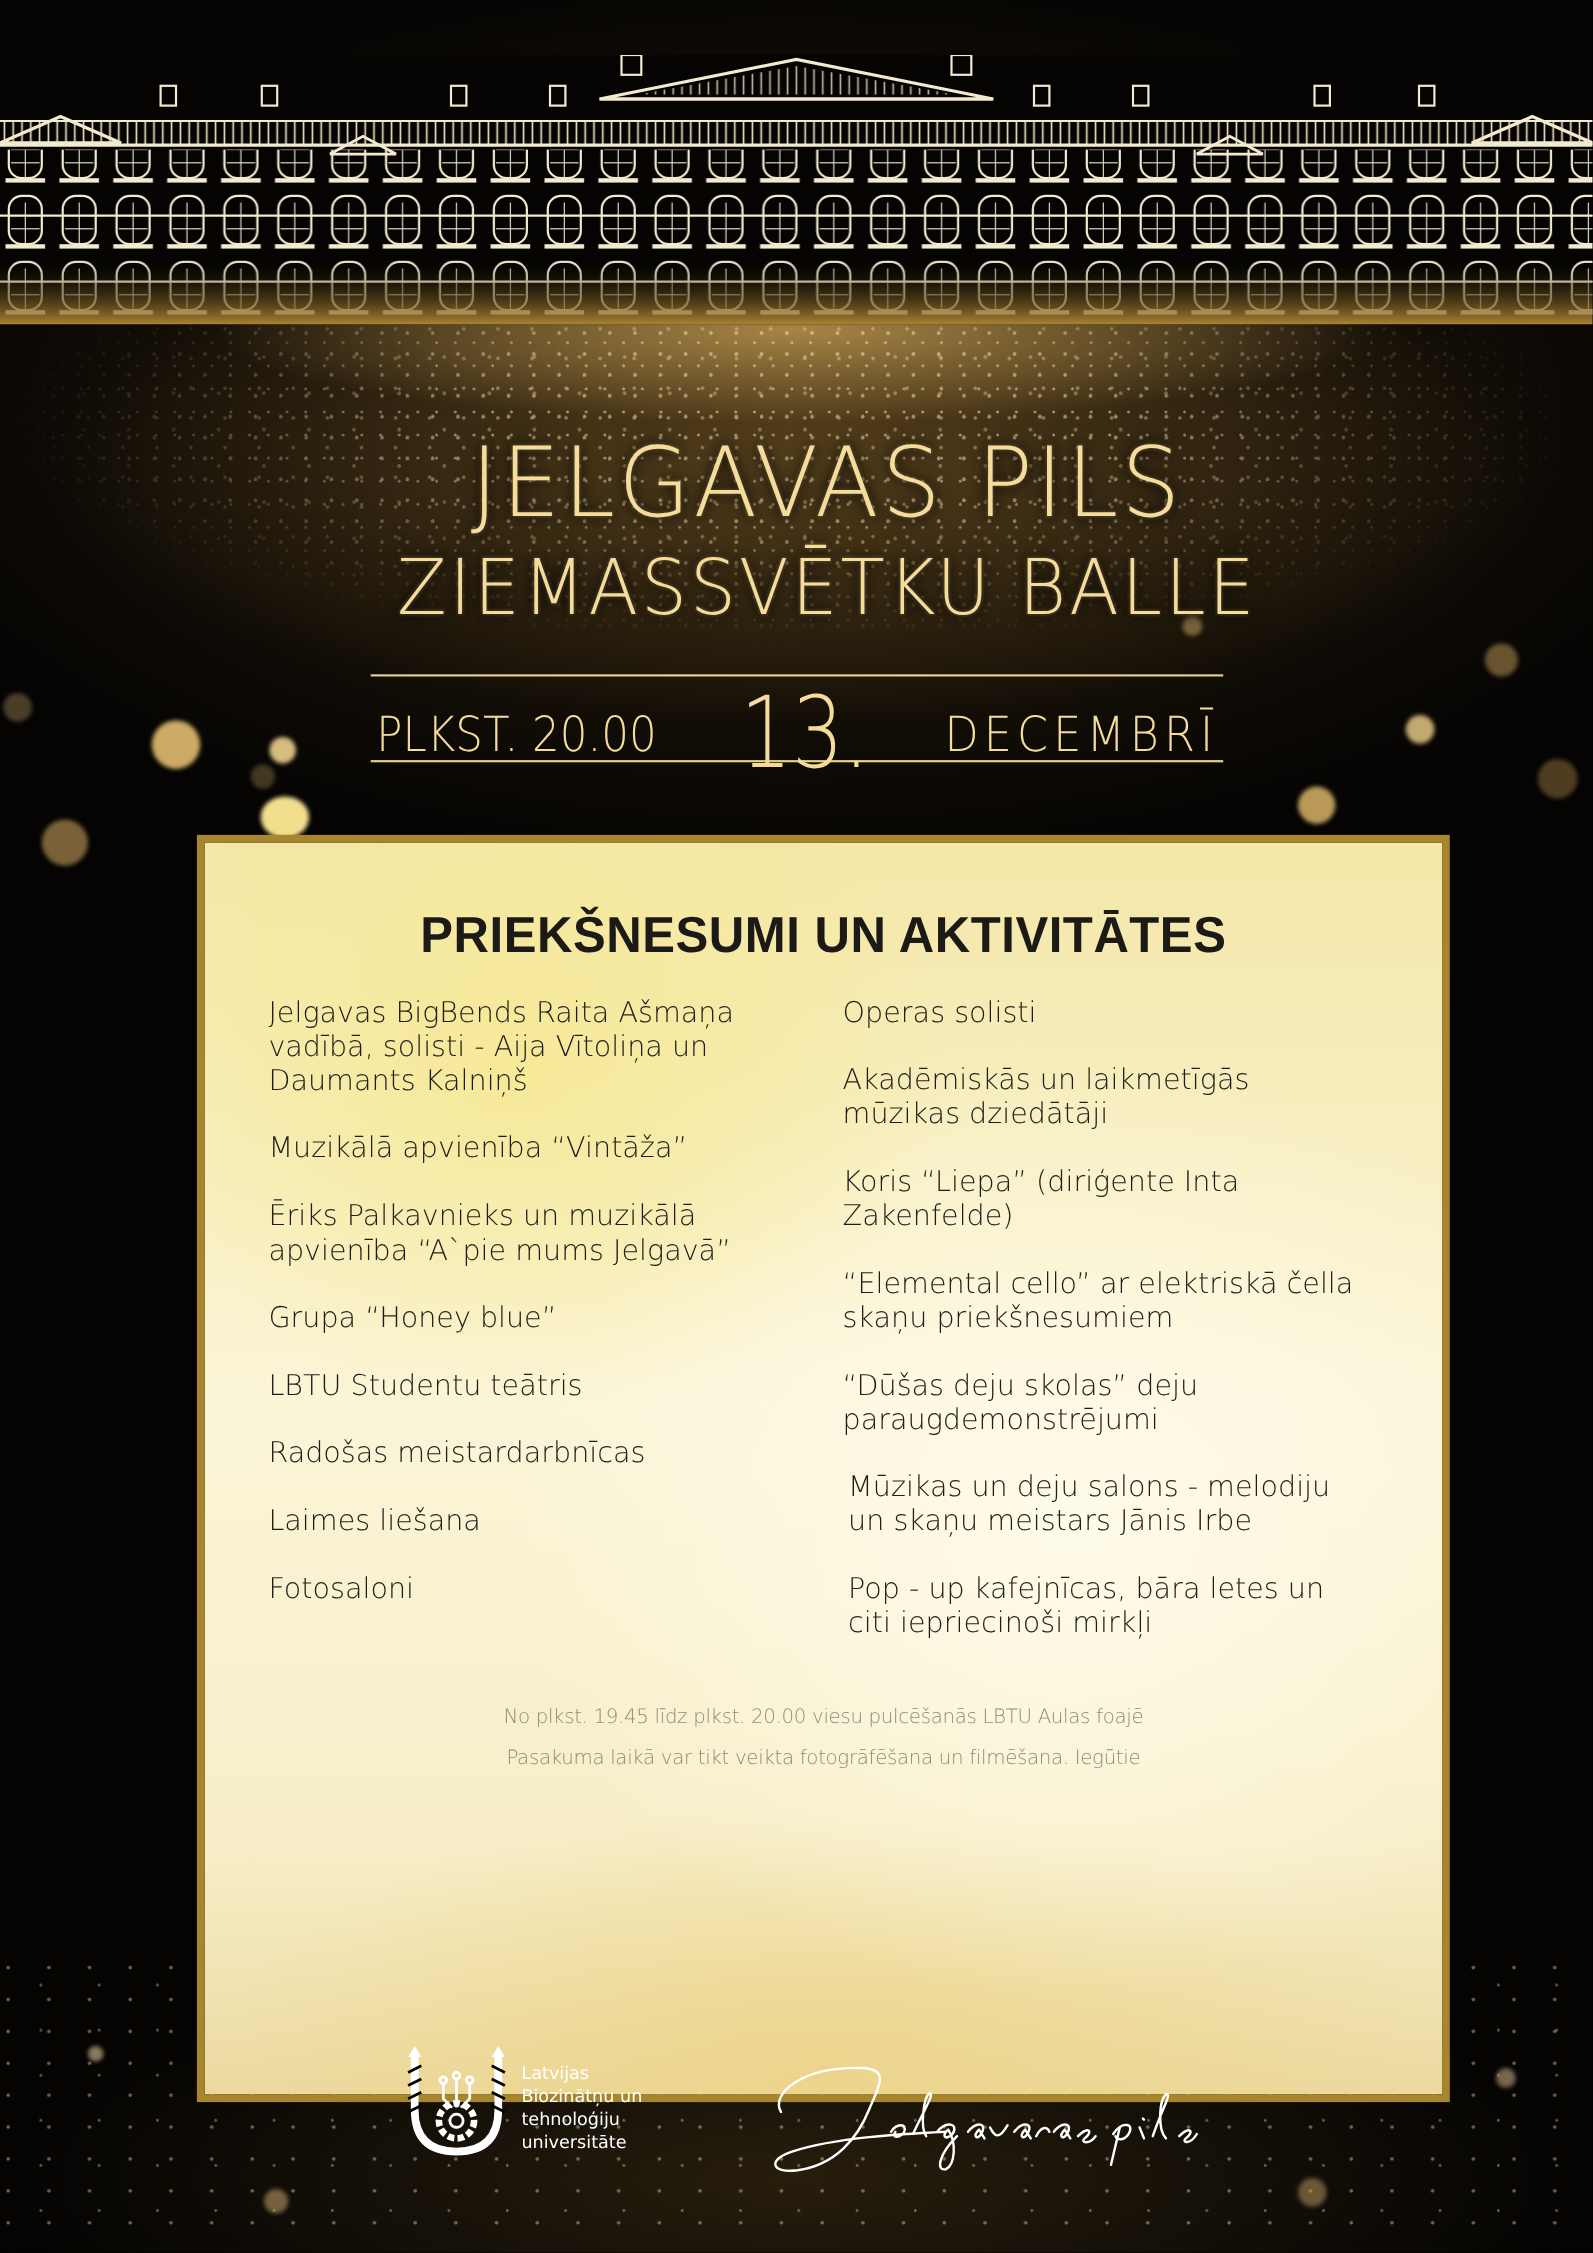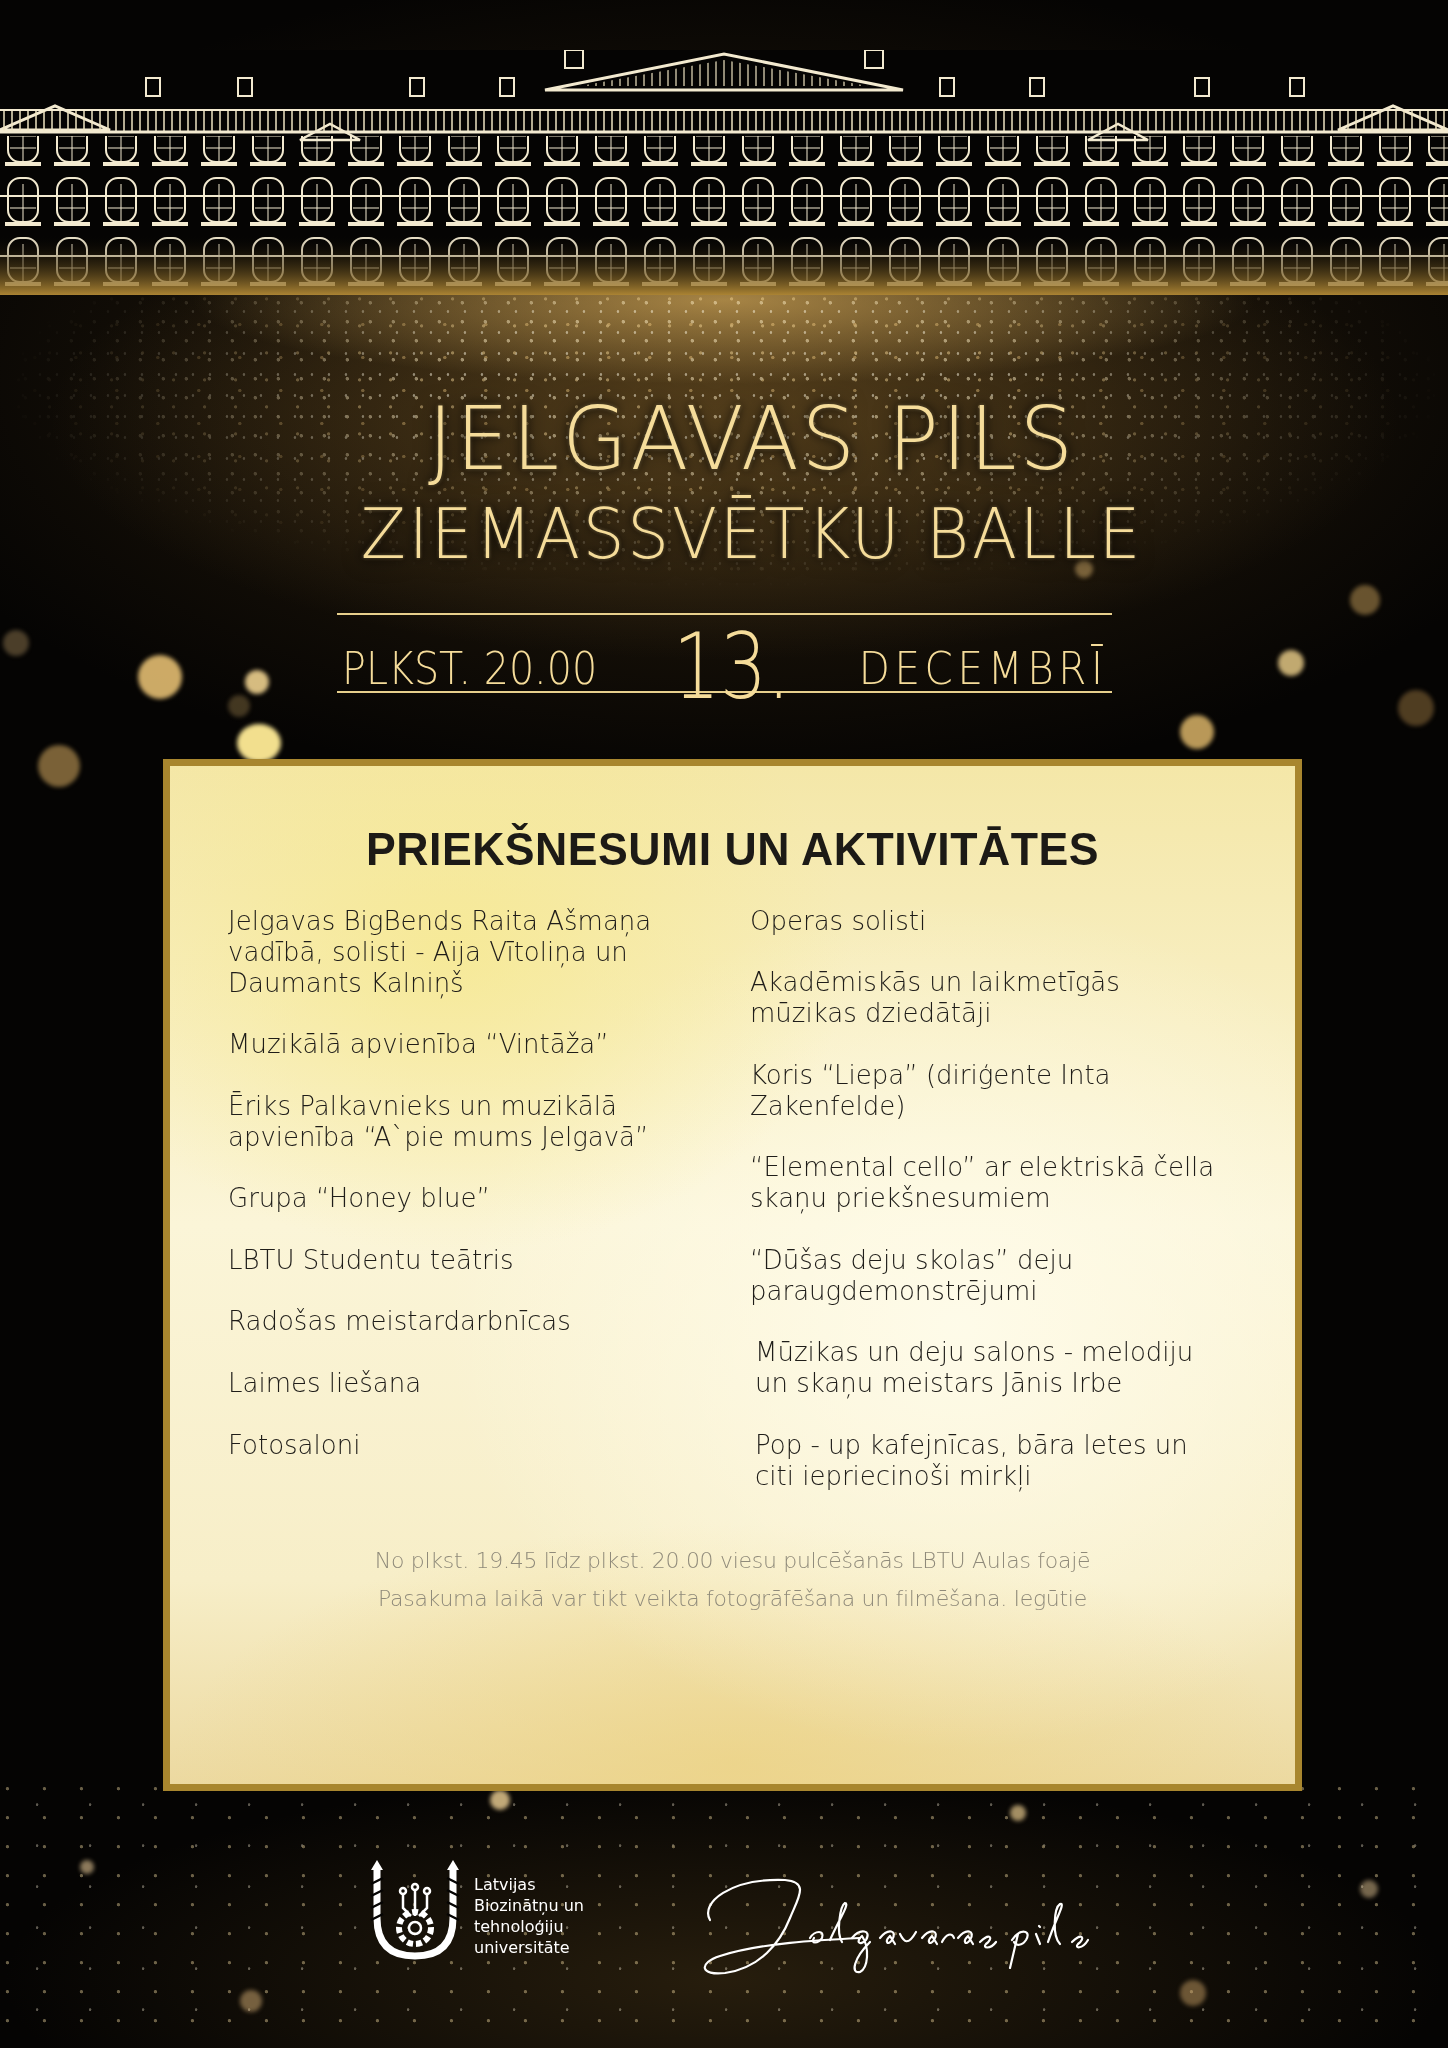--- a/index.html
+++ b/index.html
@@ -85,21 +85,21 @@
       transform: scaleX(0.82); transform-origin: left center; line-height: 1.15;
     }
     .date-month {
       position: absolute; right: 4px; top: 28px;
       color: #f5dc9a; font-family: "DejaVu Sans", sans-serif; font-size: 44px; font-weight: 300;
       letter-spacing: 5px; transform: scaleX(0.92); transform-origin: right center;
     }
 
     
     .panel {
-      position: absolute; left: 163px; top: 759px; width: 1139px; height: 1032px;
+      position: absolute; left: 179px; top: 759px; width: 1139px; height: 1152px;
       box-sizing: border-box;
       border: 7px solid #a8862e;
       background:
         radial-gradient(ellipse 500px 380px at 25% 18%, rgba(246,232,140,0.75), rgba(246,232,140,0) 80%),
         radial-gradient(ellipse 600px 500px at 70% 55%, rgba(255,252,235,0.9), rgba(255,252,235,0) 85%),
         radial-gradient(ellipse 700px 300px at 50% 98%, rgba(236,210,130,0.7), rgba(236,210,130,0) 80%),
         linear-gradient(180deg, #f4e7a8 0%, #fbf5d8 45%, #f7eec8 80%, #ecd9a0 100%);
     }
     .panel-title {
       position: absolute; left: 0; top: 56px; width: 100%; text-align: center;
@@ -111,21 +111,21 @@
       font-family: "DejaVu Sans", sans-serif; font-size: 26px; font-weight: 300;
       color: #1f1d19; line-height: 31px;
     }
     .col.left { left: 58px; width: 480px; }
     .col.right { left: 580px; width: 500px; }
     .item { position: absolute; left: 0; white-space: pre-line; }
     .item.shift { left: 5px; }
 
     .notes {
       position: absolute; left: 0; top: 776px; width: 100%; text-align: center;
-      font-family: "DejaVu Sans", sans-serif; font-weight: 200; font-size: 22px;
+      font-family: "DejaVu Sans", sans-serif; font-weight: 200; font-size: 18px;
       color: #8f8a7a; line-height: 38px; letter-spacing: -0.3px;
     }
 
     
     .logo {
       position: absolute; left: 365px; top: 1856px; width: 100px; height: 110px;
     }
     .logo-text {
       position: absolute; left: 474px; top: 1874px;
       color: #ffffff; font-family: "DejaVu Sans", sans-serif; font-size: 16px; font-weight: 400;

